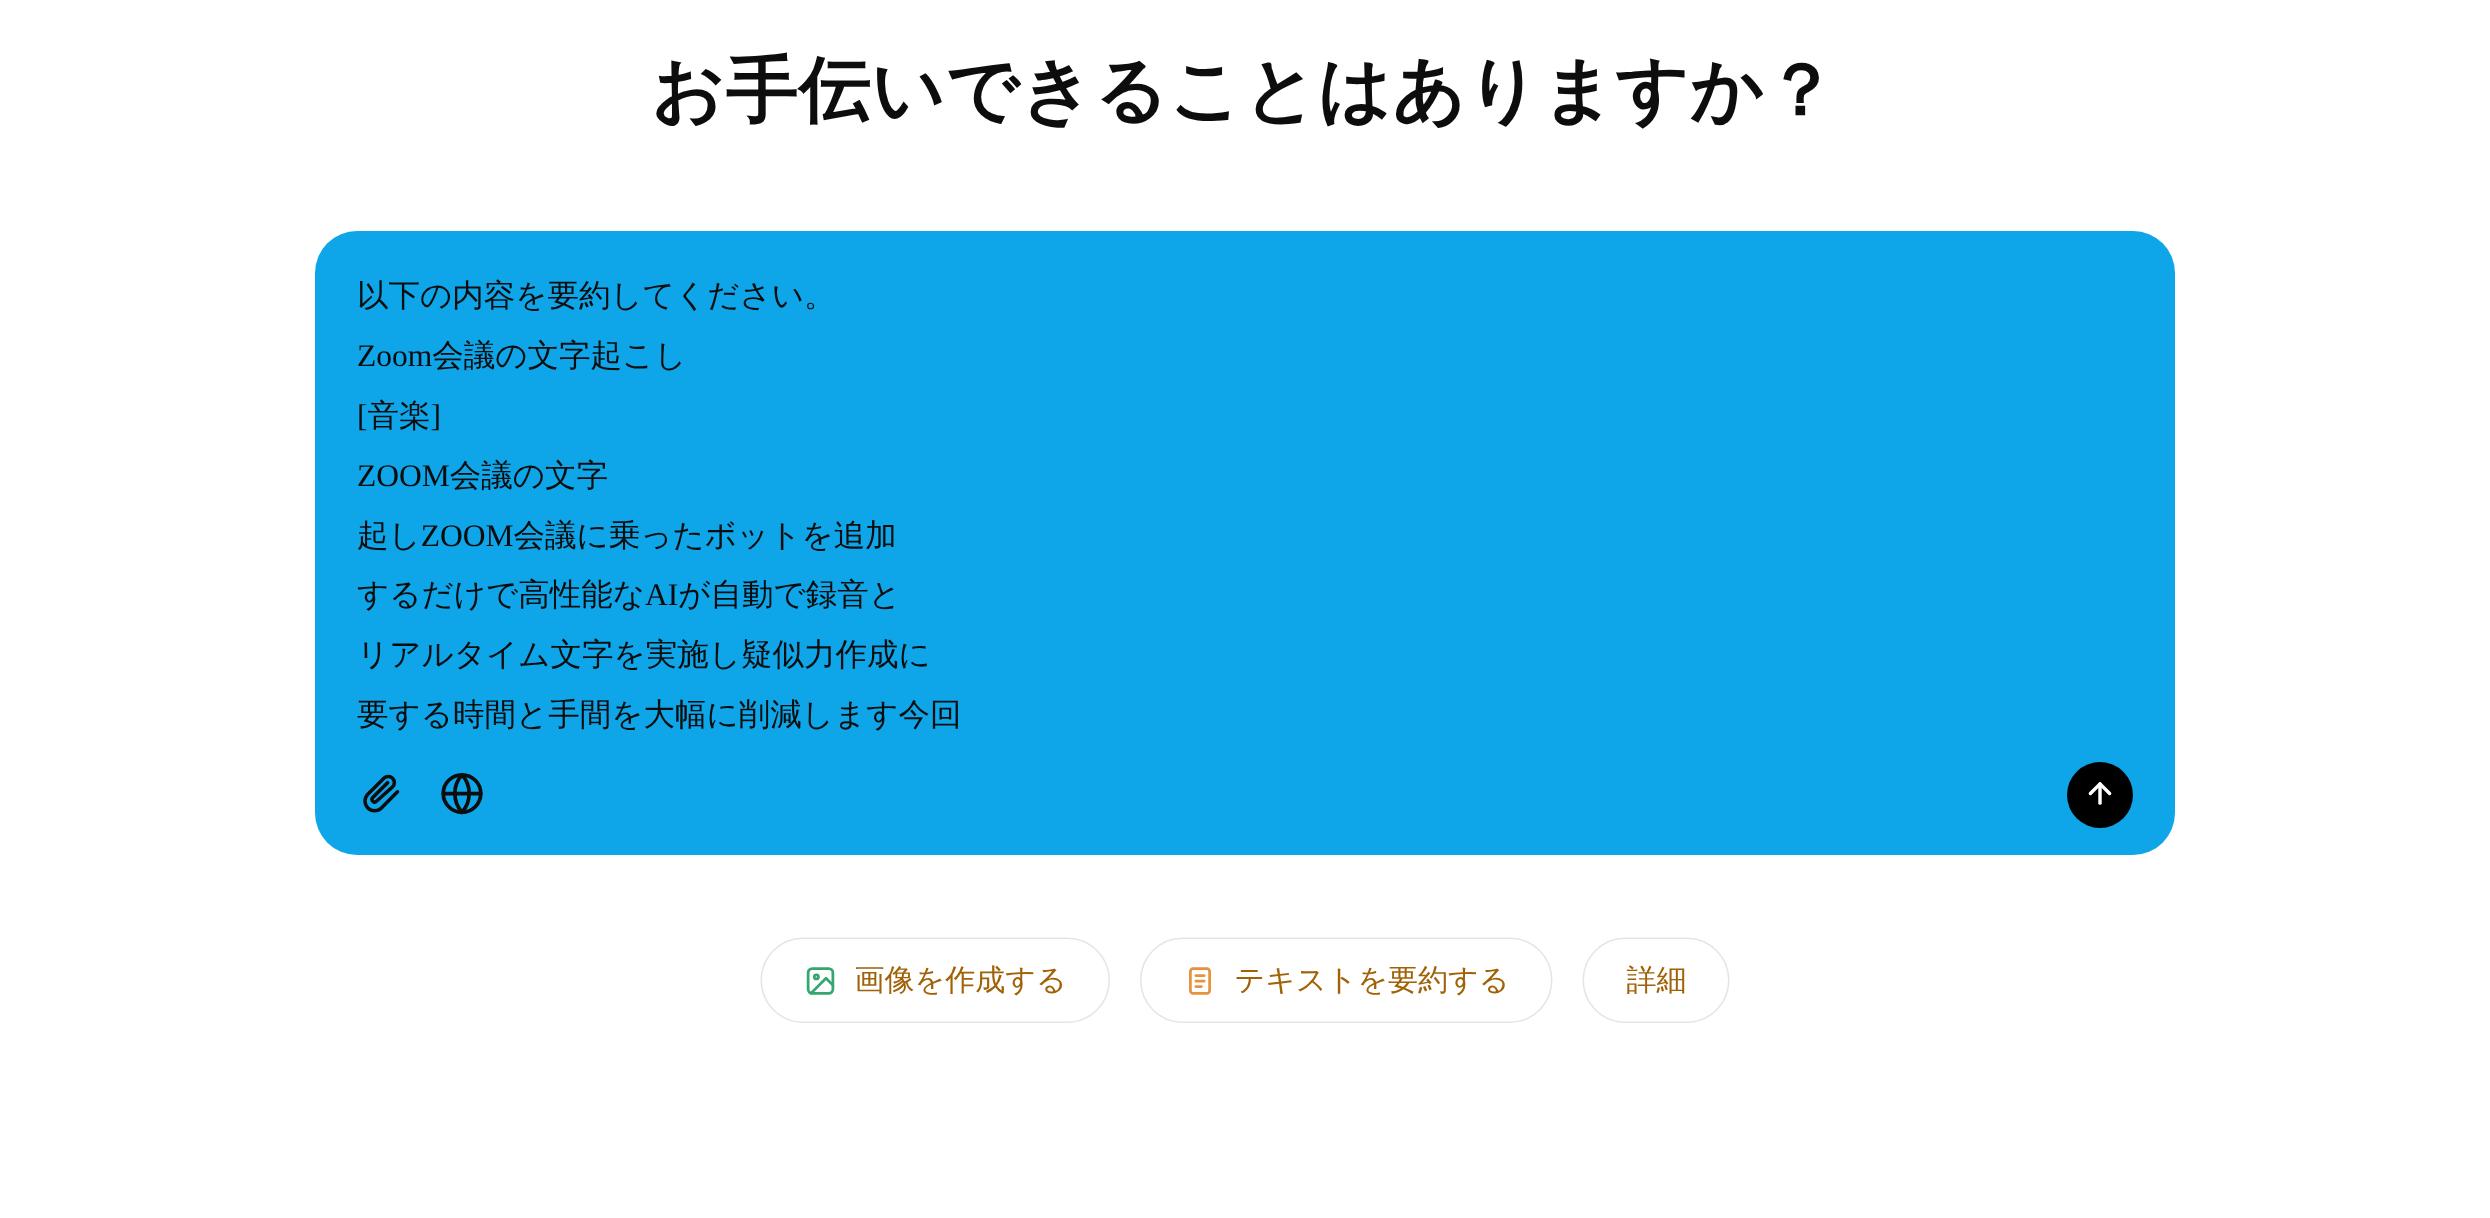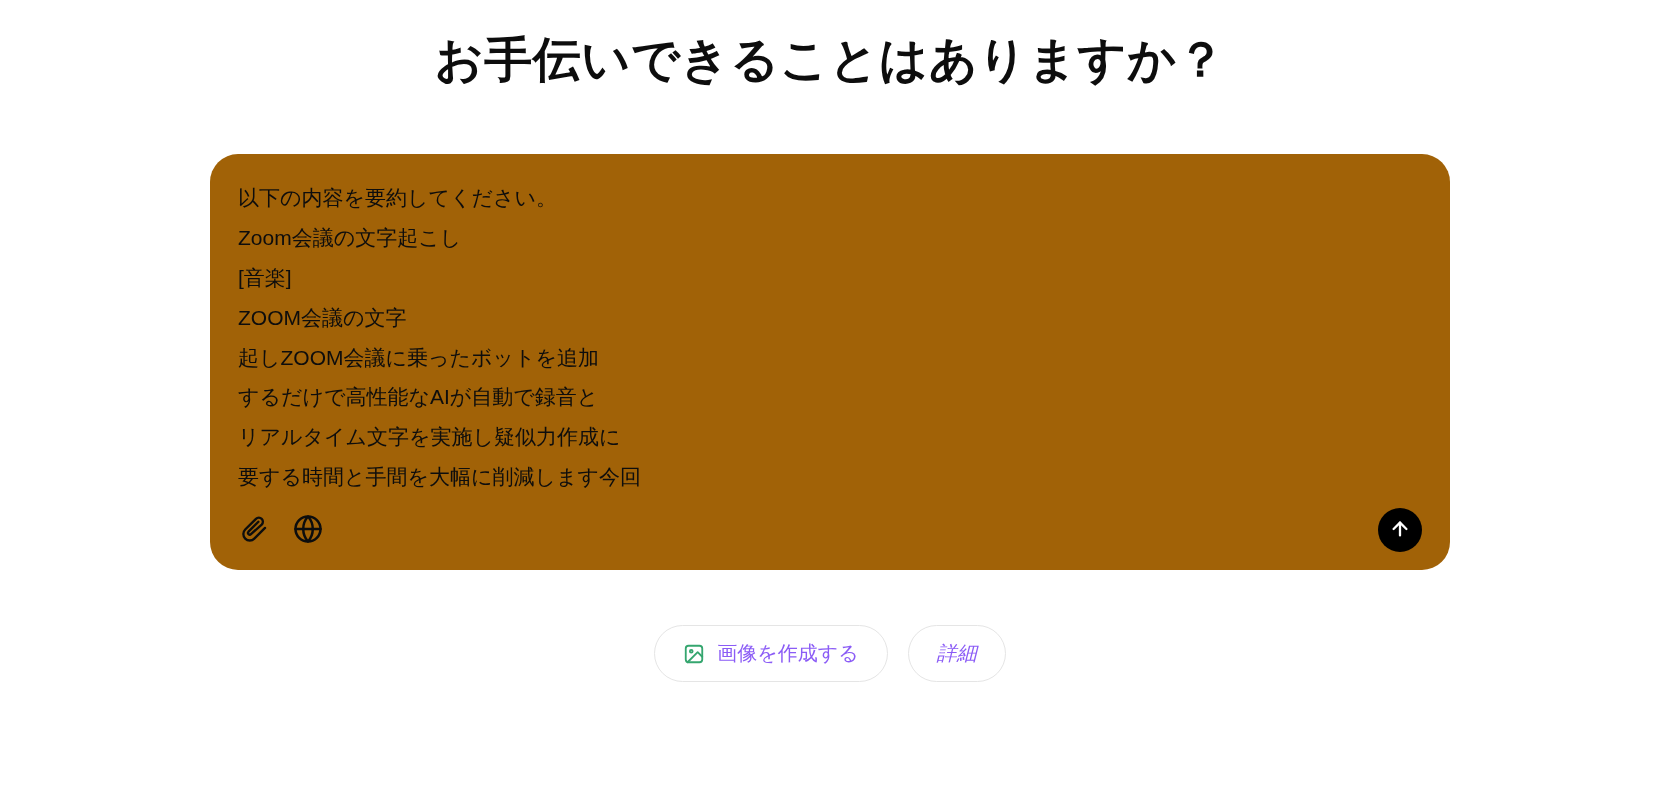--- a/index.html
+++ b/index.html
@@ -18,24 +18,25 @@
     max-width: 95%;
   }
   h1.page-title {
     text-align: center;
     font-size: 48px;
     font-weight: 700;
     letter-spacing: 0.5px;
     margin-bottom: 62px;
   }
   .composer {
-    background: #a16207;
+    background: #0ea5e9;
     border-radius: 28px;
     padding: 24px 28px 18px 28px;
     position: relative;
+    font-family: Liberation Serif, serif;
   }
   .composer-text {
     font-size: 21px;
     line-height: 1.9;
     white-space: pre-wrap;
     color: #0d0d0d;
     min-height: 320px;
     outline: none;
     border: none;
     background: transparent;
@@ -87,26 +88,26 @@
     flex-wrap: wrap;
   }
   .chip {
     display: inline-flex;
     align-items: center;
     gap: 12px;
     border: 1.5px solid #e5e5e5;
     border-radius: 999px;
     padding: 14px 28px;
     font-size: 20px;
-    color: #8b5cf6;
+    color: #a16207;
     background: #fff;
     cursor: pointer;
   }
   .chip .chip-icon { display: flex; align-items: center; }
-  .chip.no-icon { padding: 4px 28px; font-style: italic; }
+  .chip.no-icon { padding: 4px 28px; }
 </style>
 </head>
 <body>
 
 <div class="wrap">
 
   <h1 class="page-title">お手伝いできることはありますか？</h1>
 
   <div class="composer">
     <div class="composer-text" contenteditable="true" style="">以下の内容を要約してください。
@@ -155,20 +156,31 @@
         <svg width="22" height="22" viewBox="0 0 24 24" fill="none" stroke="currentColor" stroke-width="2" stroke-linecap="round" stroke-linejoin="round">
           <rect x="3" y="3" width="18" height="18" rx="3" ry="3"></rect>
           <circle cx="9" cy="9" r="1.5"></circle>
           <path d="M21 15l-5-5L5 21"></path>
         </svg>
       </span>
       <span>画像を作成する</span>
     </button>
 
 
+    <button class="chip">
+      <span class="chip-icon" style="color:#e7923c">
+        <svg width="22" height="22" viewBox="0 0 24 24" fill="none" stroke="currentColor" stroke-width="2" stroke-linecap="round" stroke-linejoin="round">
+          <rect x="5" y="3" width="14" height="18" rx="2"></rect>
+          <line x1="9" y1="8" x2="15" y2="8"></line>
+          <line x1="9" y1="12" x2="15" y2="12"></line>
+          <line x1="9" y1="16" x2="13" y2="16"></line>
+        </svg>
+      </span>
+      <span>テキストを要約する</span>
+    </button>
 
     <button class="chip no-icon">
       <span>詳細</span>
     </button>
 
   </div>
 
 </div>
 
 </body></html>

